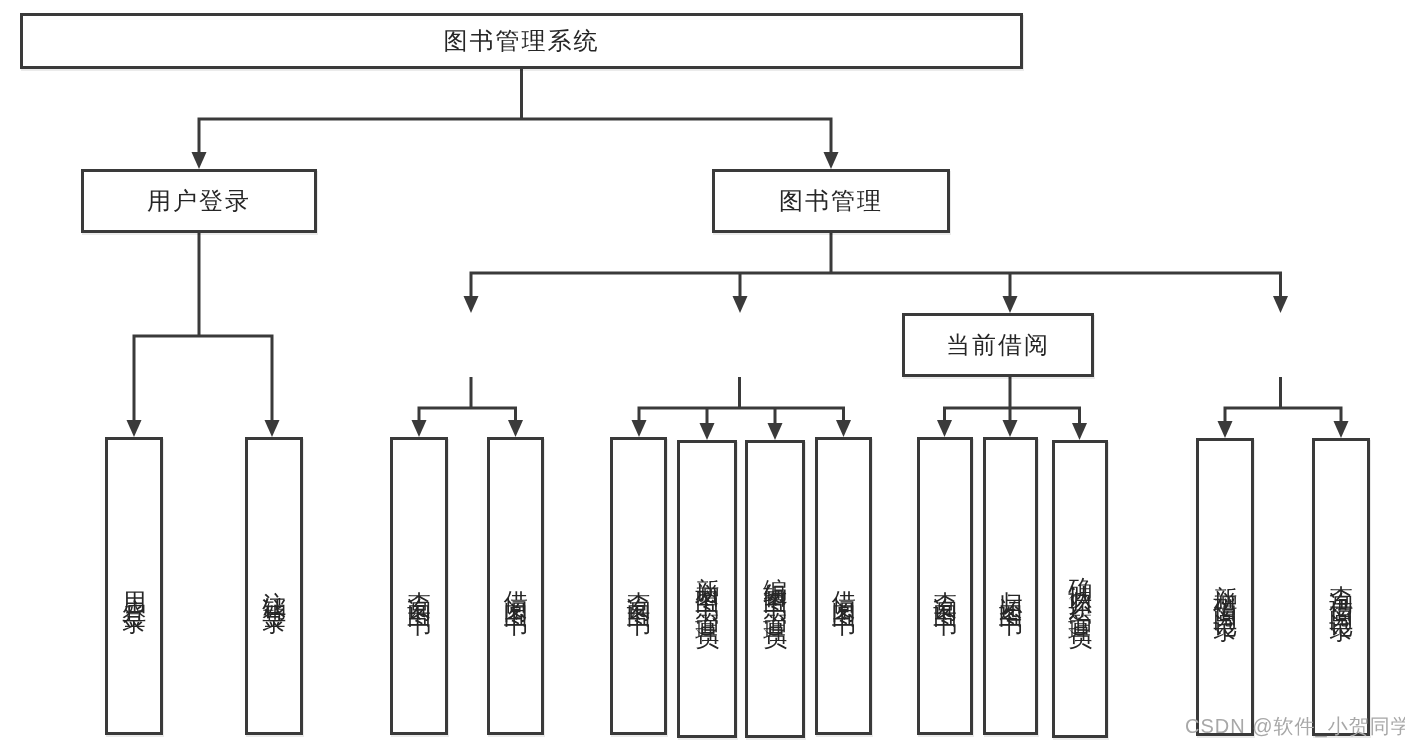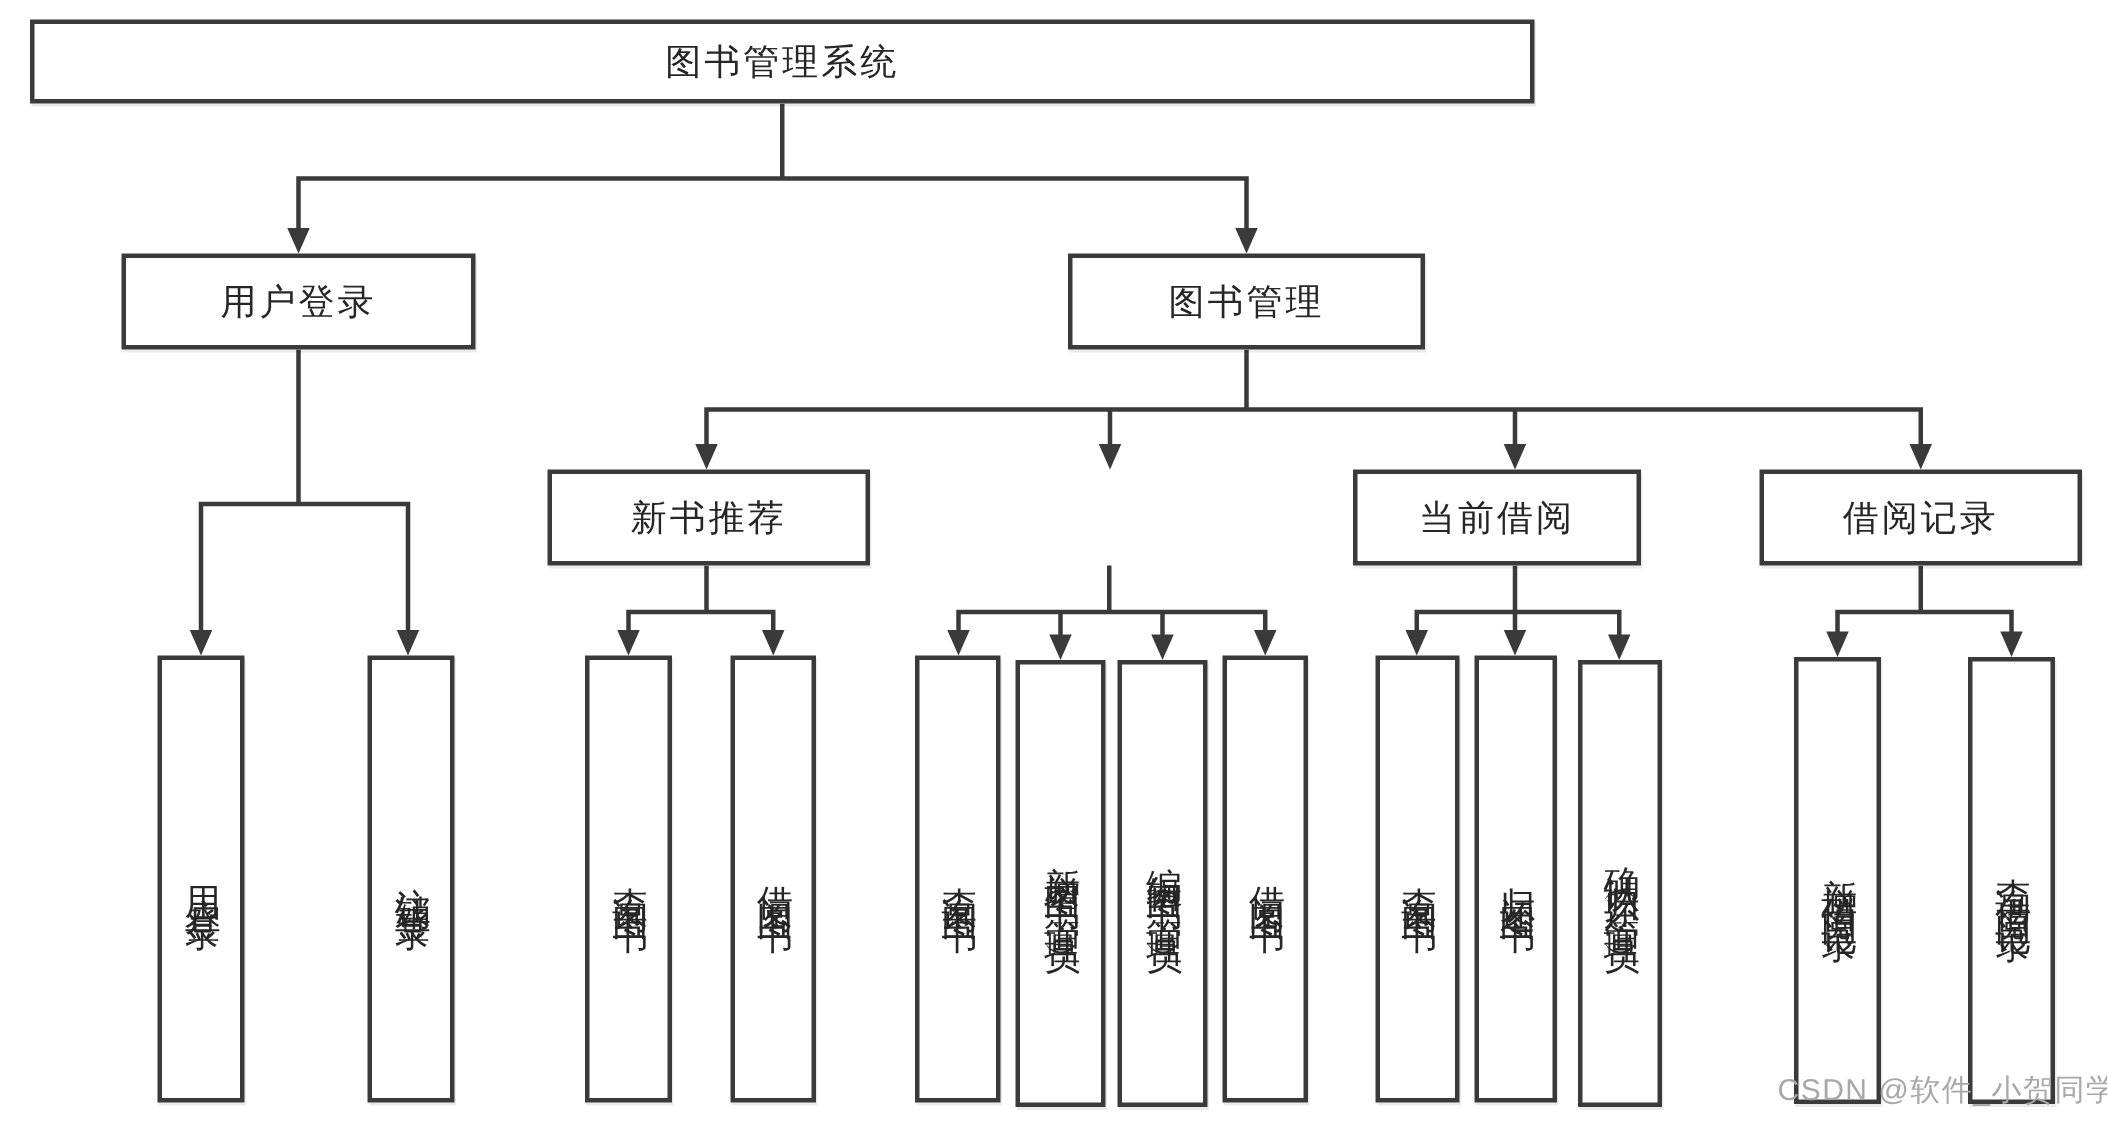--- a/index.html
+++ b/index.html
@@ -135,28 +135,22 @@
     <span class="hlabel">图书管理系统</span>
   </div>
 
   <div class="box" style="left:81px;top:169px;width:236px;height:64px">
     <span class="hlabel">用户登录</span>
   </div>
   <div class="box" style="left:712px;top:169px;width:238px;height:64px">
     <span class="hlabel">图书管理</span>
   </div>
 
-  <div class="box" style="left:365px;top:313px;width:215px;height:64px">
-    <span class="hlabel">新书推荐</span>
-  </div>
   <div class="box" style="left:902px;top:313px;width:192px;height:64px">
     <span class="hlabel">当前借阅</span>
-  </div>
-  <div class="box" style="left:1173px;top:313px;width:215px;height:64px">
-    <span class="hlabel">借阅记录</span>
   </div>
 
   <div class="box" style="left:105px;top:437px;width:58px;height:298px">
     <span class="vtext">用户登录</span>
   </div>
   <div class="box" style="left:245px;top:437px;width:58px;height:298px">
     <span class="vtext">注销登录</span>
   </div>
 
   <div class="box" style="left:390px;top:437px;width:58px;height:298px">

